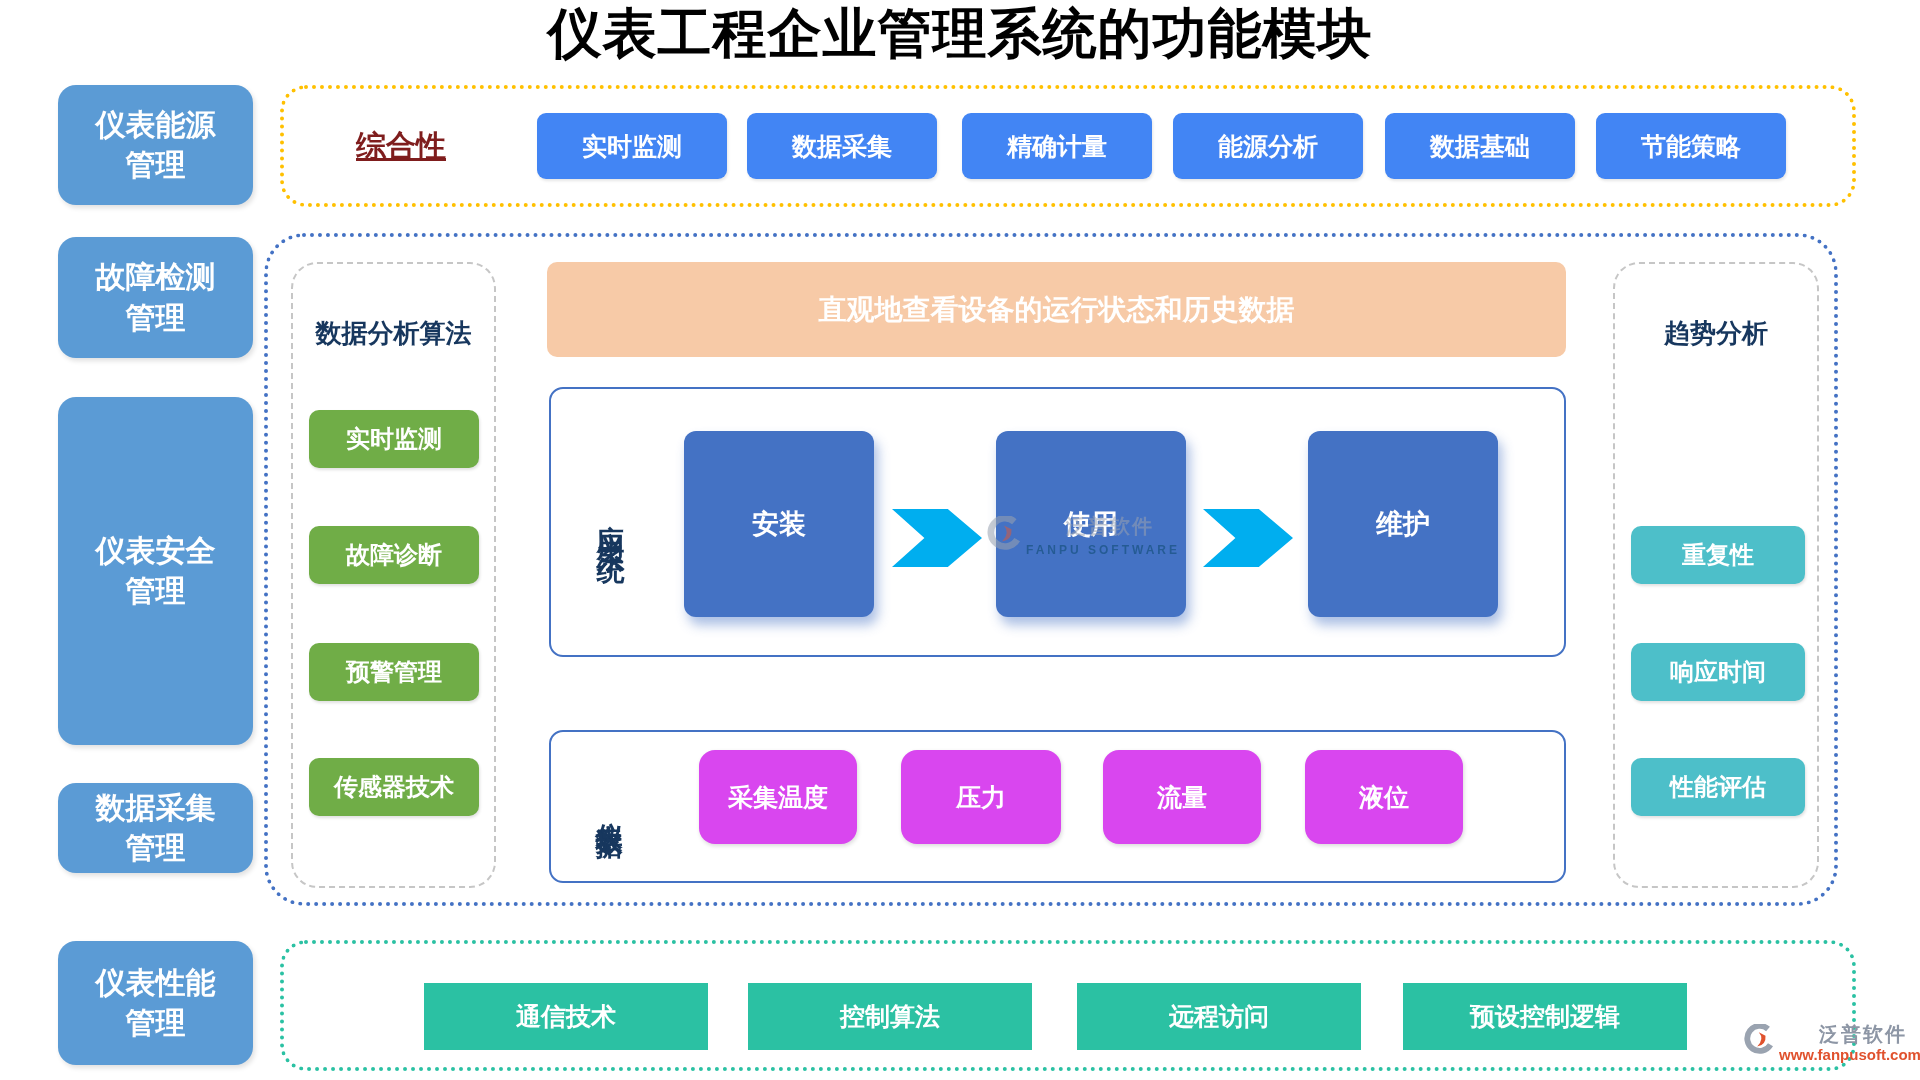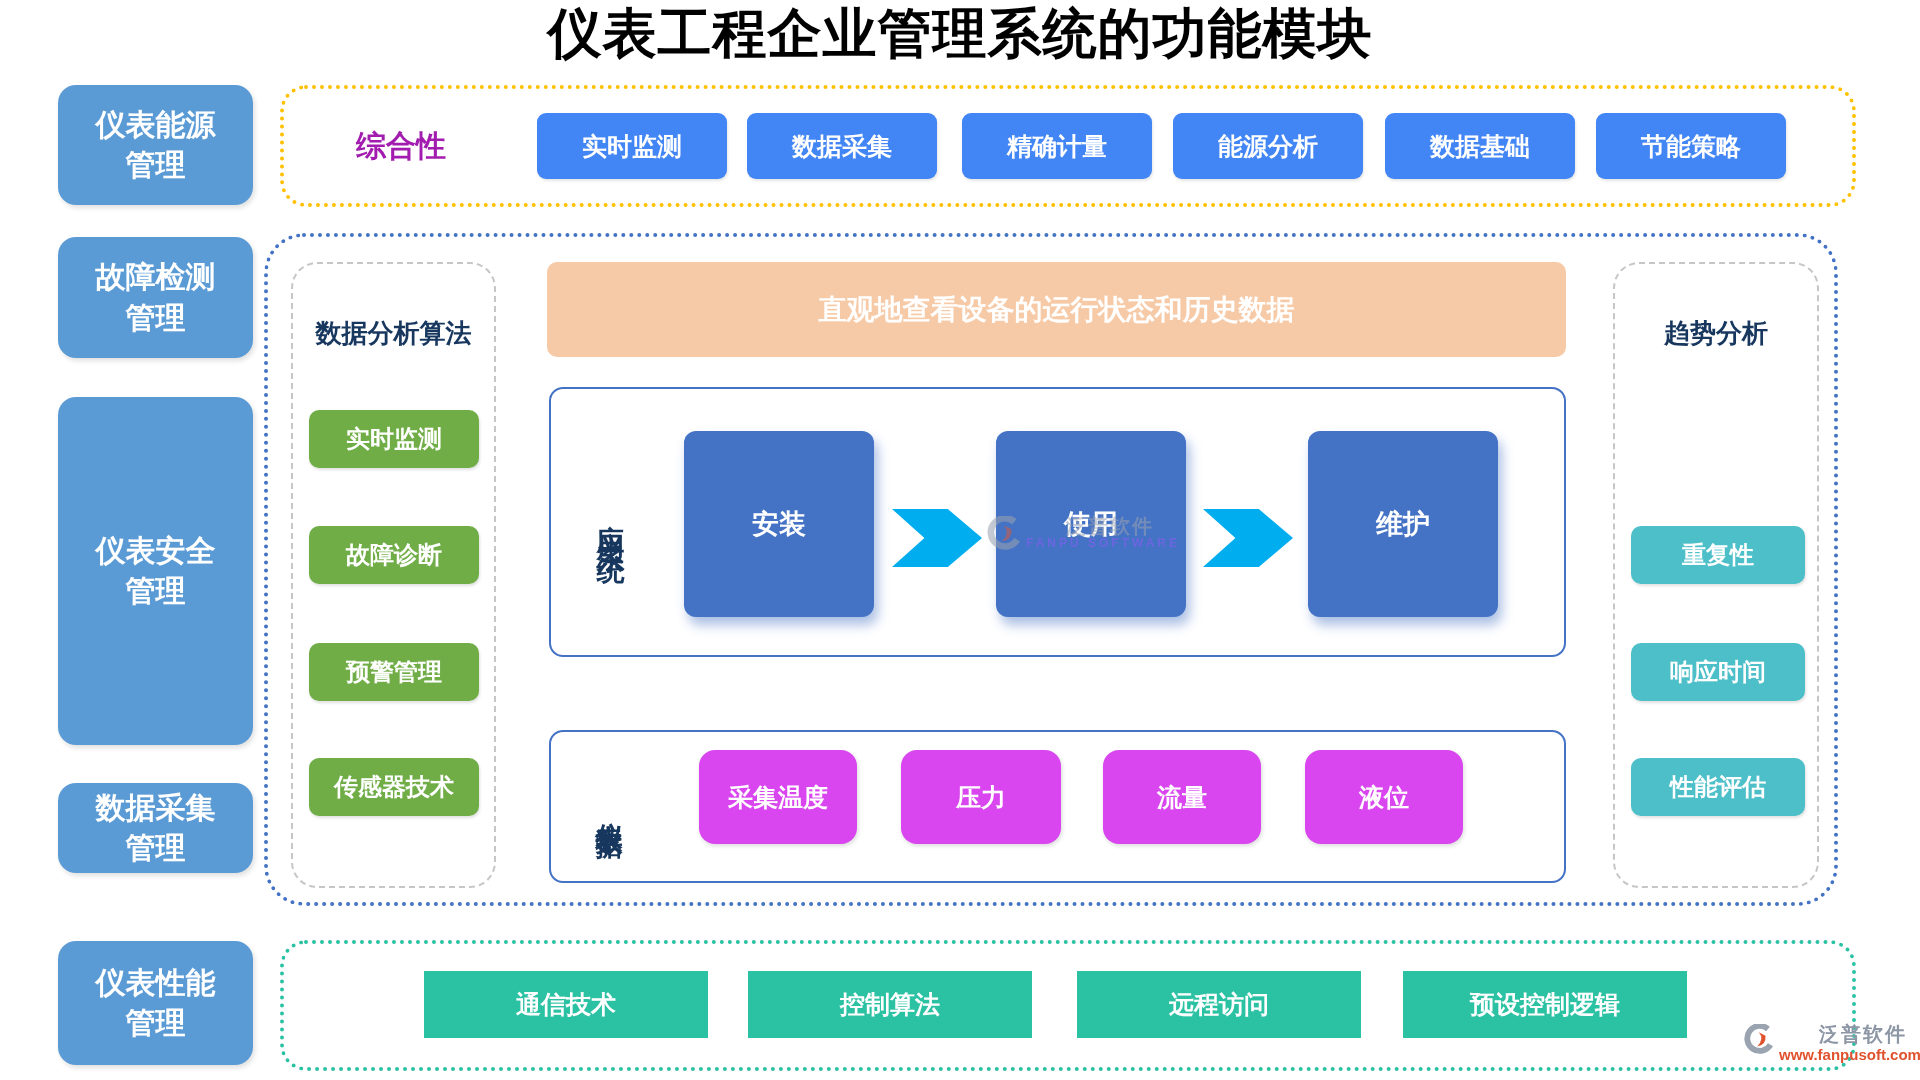--- a/index.html
+++ b/index.html
@@ -22,31 +22,31 @@
     font-size:30px;line-height:1.35;word-break:break-all;
   }
   
   .sec{position:absolute;box-sizing:border-box;}
   .sec-top{left:280px;top:85px;width:1576px;height:122px;border:4px dotted #FFC000;border-radius:26px;}
   .sec-mid{left:264px;top:233px;width:1574px;height:673px;border:4px dotted #4472C4;border-radius:40px;}
   .sec-bot{left:280px;top:940px;width:1576px;height:131px;border:4px dotted #2BC1A3;border-radius:26px;}
 
   .sec-top-label{
     position:absolute;left:72px;top:0;height:100%;display:flex;align-items:center;
-    font-size:30px;color:#a21caf;
+    font-size:30px;color:#7f1d1d;text-decoration:underline;
   }
   .btn{
     position:absolute;display:flex;align-items:center;justify-content:center;
     color:#fff;font-weight:700;box-sizing:border-box;
   }
   .btn.blue{width:190px;height:66px;top:24px;background:#4285F4;border-radius:9px;font-size:25px;box-shadow:1px 2px 3px rgba(0,0,0,.10);}
   .btn.green{left:16px;width:170px;height:58px;background:#70AD47;border-radius:10px;font-size:24px;box-shadow:1px 2px 3px rgba(0,0,0,.12);}
   .btn.teal{left:16px;width:174px;height:58px;background:#4DBFC9;border-radius:10px;font-size:24px;box-shadow:1px 2px 3px rgba(0,0,0,.12);}
   .btn.gold{top:18px;height:94px;background:#d946ef;border-radius:16px;font-size:25px;box-shadow:1px 2px 4px rgba(0,0,0,.15);}
-  .btn.mint{top:27px;width:284px;height:67px;background:#2BC1A3;border-radius:0;font-size:25px;}
+  .btn.mint{top:39px;width:284px;height:67px;background:#2BC1A3;border-radius:0;font-size:25px;}
 
   
   .dash-col{
     position:absolute;top:25px;height:626px;border:2px dashed #C6C6C6;border-radius:26px;box-sizing:border-box;
   }
   .dash-col.left{left:23px;width:205px;}
   .dash-col.right{left:1345px;width:206px;}
   .col-label{
     position:absolute;top:52px;left:0;width:100%;text-align:center;
     font-size:26px;color:#17375E;
@@ -76,21 +76,21 @@
   .arrow{
     position:absolute;top:120px;width:90px;height:58px;background:#00AEEF;
     clip-path:polygon(0 0,62% 0,100% 50%,62% 100%,0 100%,36% 50%);
   }
   
   .wm{position:absolute;display:flex;align-items:flex-start;gap:6px;}
   .wm-center{left:986px;top:516px;opacity:.55;}
   .wm-corner{left:1743px;top:1024px;}
   .wm-texts{display:flex;flex-direction:column;line-height:1;}
   .wm-brand{font-size:20px;color:#98A1B1;letter-spacing:2px;margin-left:40px;}
-  .wm-en{font-size:12px;color:#8b5cf6;letter-spacing:3px;margin-top:1px;font-family:"Liberation Sans",sans-serif;}
+  .wm-en{font-size:12px;color:#0c4a6e;letter-spacing:3px;margin-top:8px;font-family:"Liberation Sans",sans-serif;}
   .wm-url{font-size:15px;color:#E0522E;margin-top:3px;font-family:"Liberation Sans",sans-serif;font-weight:700;}
   .wm-corner .wm-brand{color:#8D96A5;}
   .wm svg{display:block;}
 </style>
 </head>
 <body>
 
 <div class="canvas">
 
   <h1 class="title">仪表工程企业管理系统的功能模块</h1>

